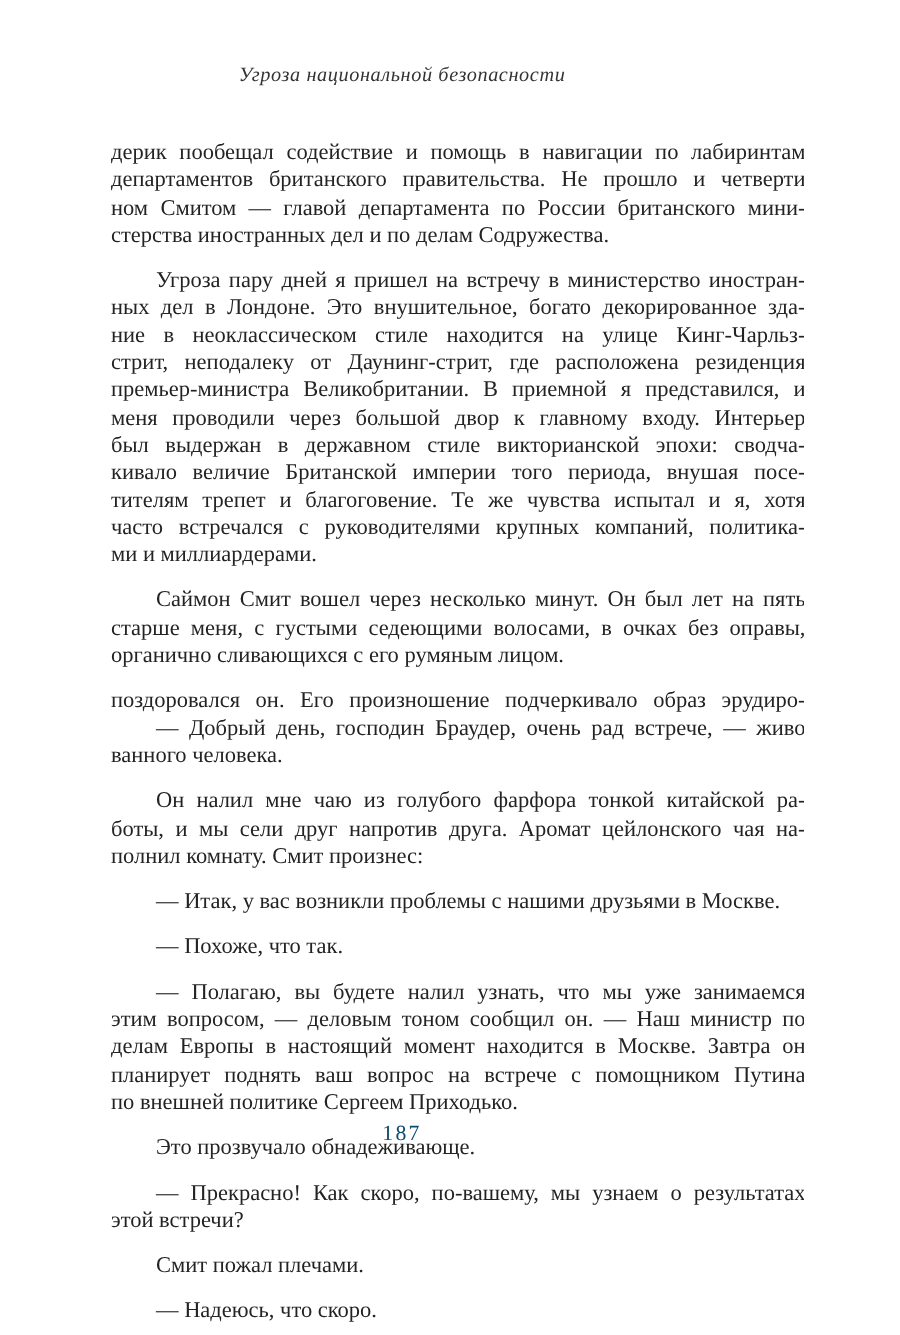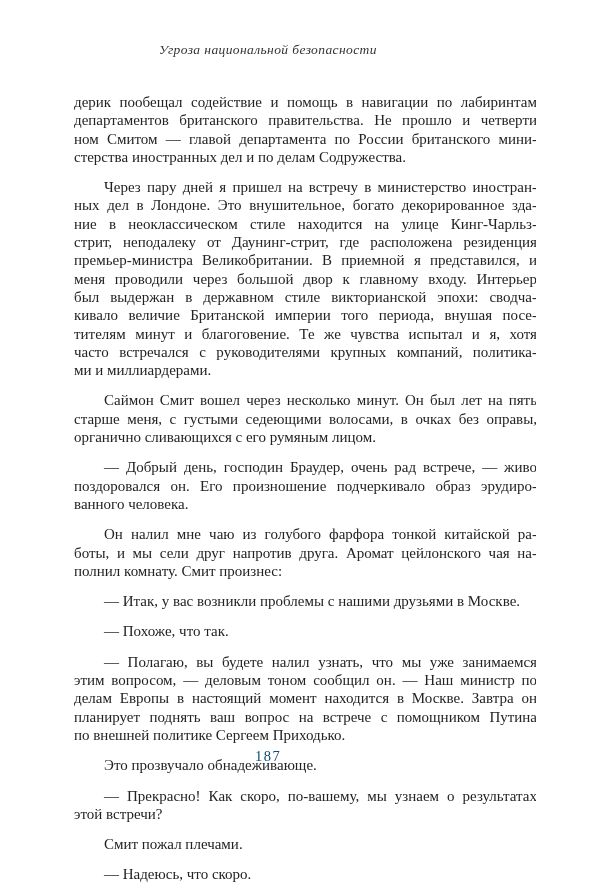--- a/index.html
+++ b/index.html
@@ -56,42 +56,42 @@
   <div class="body-text">
 
     <div class="para">
       <div class="ln jus">дерик пообещал содействие и помощь в навигации по лабиринтам</div>
       <div class="ln jus">департаментов британского правительства. Не прошло и четверти</div>
       <div class="ln jus">ном Смитом — главой департамента по России британского мини-</div>
       <div class="ln">стерства иностранных дел и по делам Содружества.</div>
     </div>
 
     <div class="para">
-      <div class="ln jus ind">Через пару дней я пришел на встречу в министерство иностран-</div>
+      <div class="ln jus ind">Угроза пару дней я пришел на встречу в министерство иностран-</div>
       <div class="ln jus">ных дел в Лондоне. Это внушительное, богато декорированное зда-</div>
       <div class="ln jus">ние в неоклассическом стиле находится на улице Кинг-Чарльз-</div>
       <div class="ln jus">стрит, неподалеку от Даунинг-стрит, где расположена резиденция</div>
       <div class="ln jus">премьер-министра Великобритании. В приемной я представился, и</div>
       <div class="ln jus">меня проводили через большой двор к главному входу. Интерьер</div>
       <div class="ln jus">был выдержан в державном стиле викторианской эпохи: сводча-</div>
       <div class="ln jus">кивало величие Британской империи того периода, внушая посе-</div>
-      <div class="ln jus">тителям минут и благоговение. Те же чувства испытал и я, хотя</div>
+      <div class="ln jus">тителям трепет и благоговение. Те же чувства испытал и я, хотя</div>
       <div class="ln jus">часто встречался с руководителями крупных компаний, политика-</div>
       <div class="ln">ми и миллиардерами.</div>
     </div>
 
     <div class="para">
       <div class="ln jus ind">Саймон Смит вошел через несколько минут. Он был лет на пять</div>
       <div class="ln jus">старше меня, с густыми седеющими волосами, в очках без оправы,</div>
       <div class="ln">органично сливающихся с его румяным лицом.</div>
     </div>
 
     <div class="para">
+      <div class="ln jus">поздоровался он. Его произношение подчеркивало образ эрудиро-</div>
       <div class="ln jus ind">— Добрый день, господин Браудер, очень рад встрече, — живо</div>
-      <div class="ln jus">поздоровался он. Его произношение подчеркивало образ эрудиро-</div>
       <div class="ln">ванного человека.</div>
     </div>
 
     <div class="para">
       <div class="ln jus ind">Он налил мне чаю из голубого фарфора тонкой китайской ра-</div>
       <div class="ln jus">боты, и мы сели друг напротив друга. Аромат цейлонского чая на-</div>
       <div class="ln">полнил комнату. Смит произнес:</div>
     </div>
 
     <div class="para">

